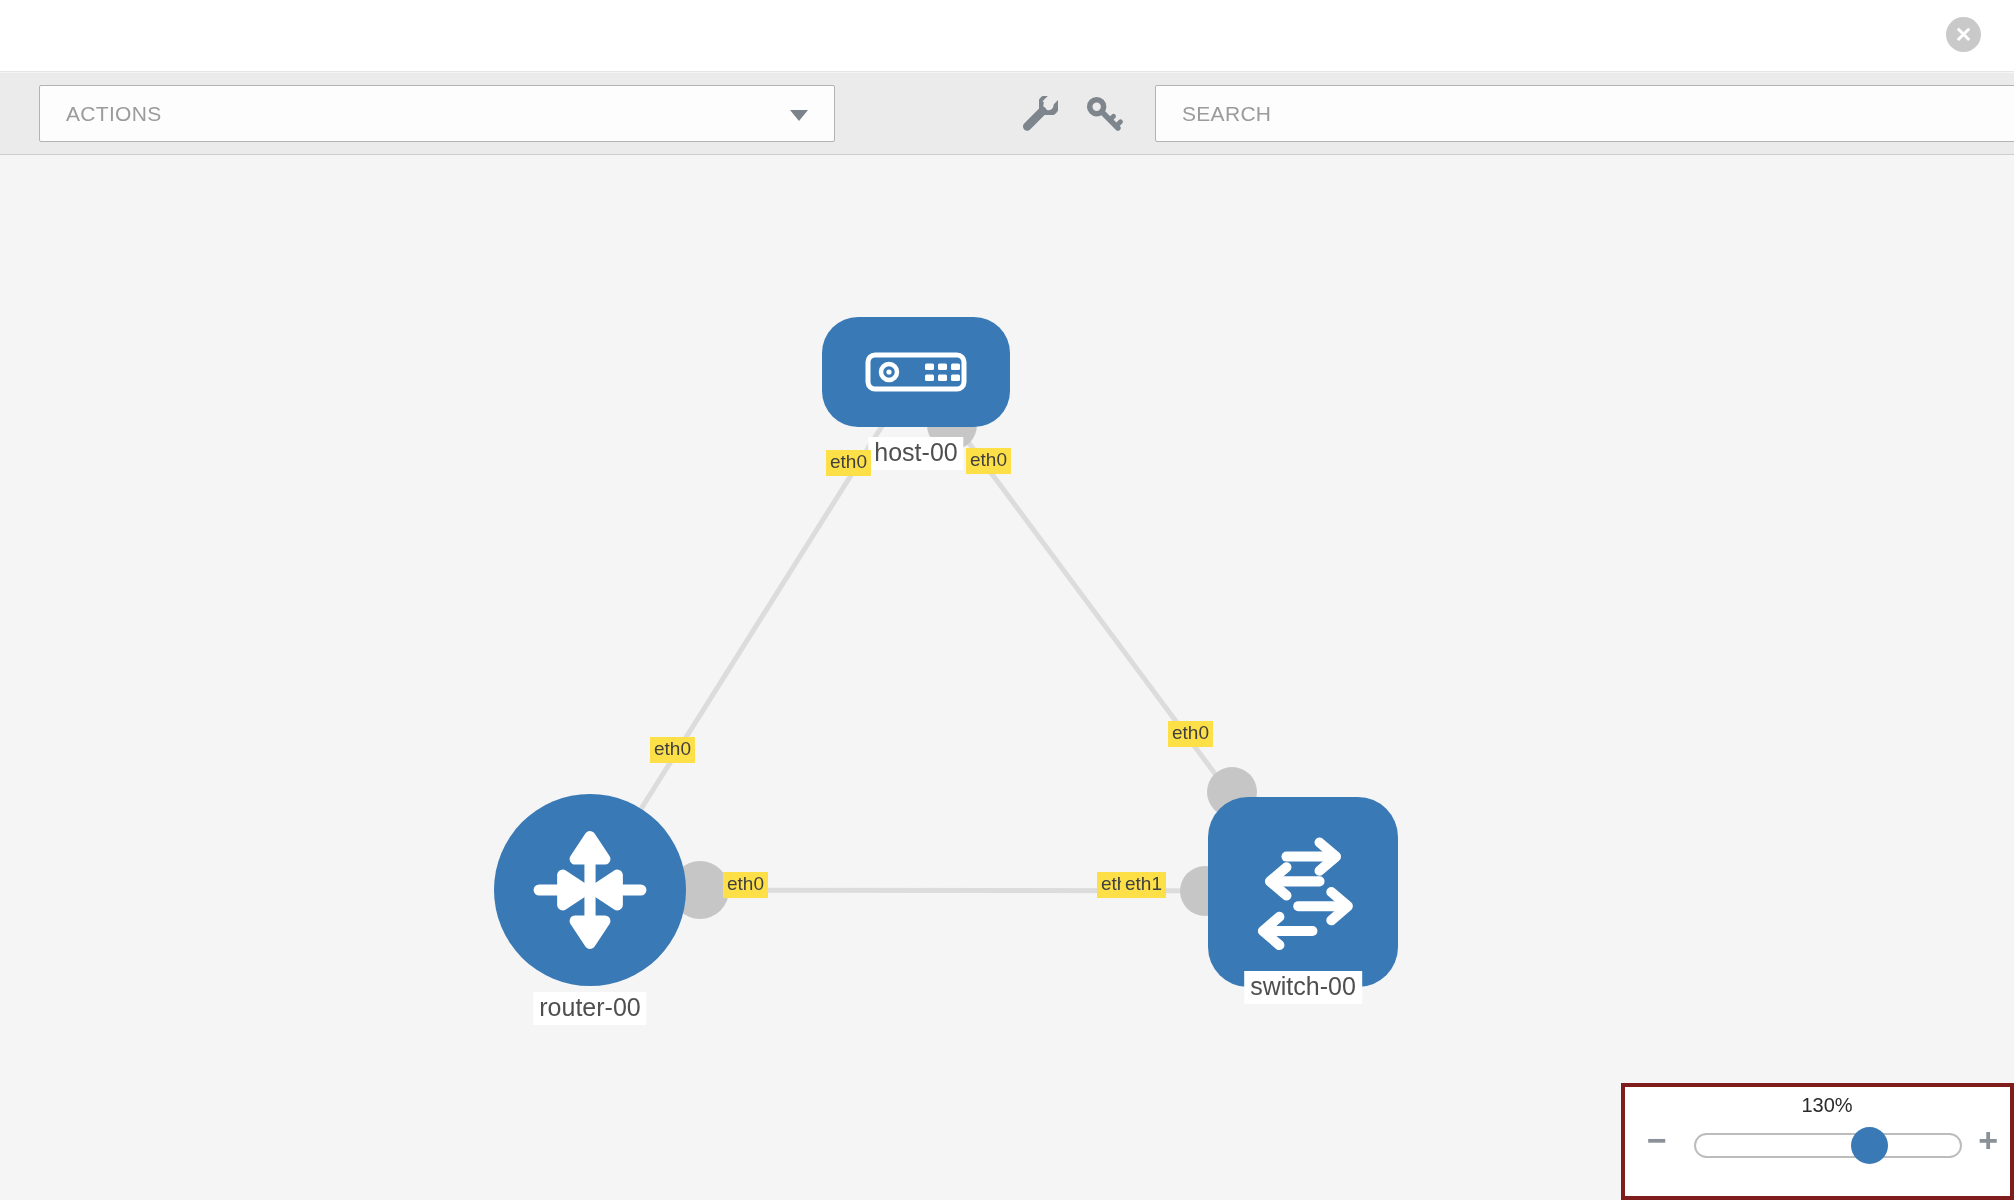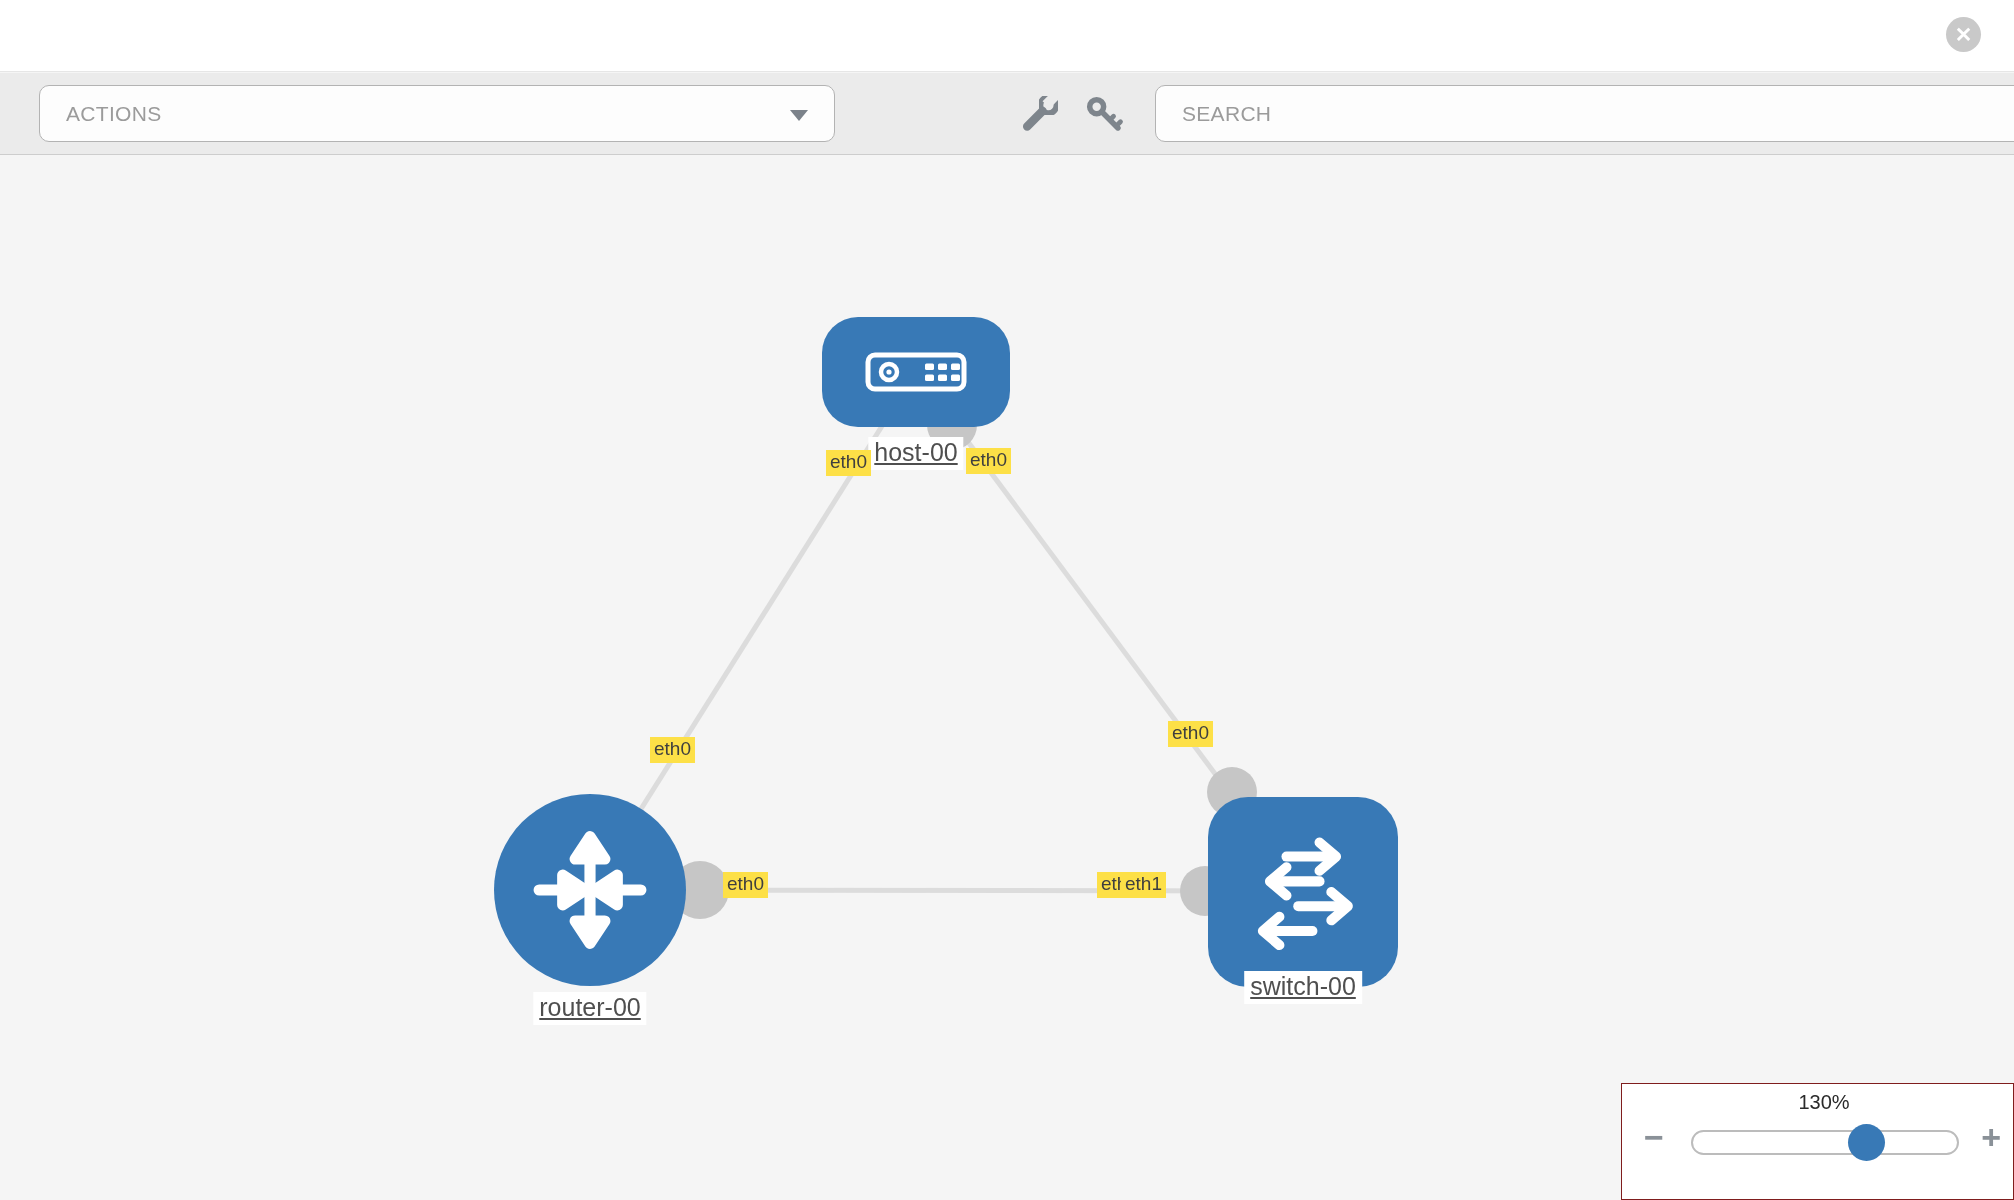--- a/index.html
+++ b/index.html
@@ -14,21 +14,21 @@
   .page-title span { margin-right:8px; }
   .page-title .sep { font-weight:bold; color:#5b5d5f; }
   .close-btn { position:absolute; left:1946px; top:17px; width:35px; height:35px;
                border-radius:50%; background:#c9c9c9; color:#ffffff; text-align:center;
                line-height:35px; font-size:21px; font-weight:bold; cursor:pointer; }
 
   
   .toolbar { position:absolute; left:0; top:73px; width:2014px; height:82px;
              background:#ebebeb; border-bottom:1px solid #cdcdcd; z-index:5; }
   .dd-box { position:absolute; top:12px; height:57px; background:#fdfdfd;
-            border:1px solid #b3b3b3; border-radius:10px; cursor:pointer; }
+            border:1px solid #b3b3b3; border-radius:2px; cursor:pointer; }
   .dd-box .dd-label { position:absolute; left:26px; top:0; line-height:55px;
                       font-size:21px; color:#9b9b9b; letter-spacing:0.3px; }
   .caret { position:absolute; right:26px; top:24px; width:0; height:0;
            border-left:9px solid transparent; border-right:9px solid transparent;
            border-top:11px solid #7b828a; }
   .dd-actions { left:39px; width:796px; }
   .dd-search  { left:1155px; width:910px; }
   .tool-icon-btn { position:absolute; top:92px; width:44px; height:44px; cursor:pointer; }
   .tool-icon-btn svg { display:block; }
   .btn-wrench { left:1018px; top:19px; }
@@ -39,38 +39,38 @@
             background:#f5f5f5; }
   .edges { position:absolute; left:0; top:0; z-index:1; }
   .node { position:absolute; background:#3879b6; z-index:2; cursor:pointer;
           display:flex; align-items:center; justify-content:center; }
   .node-host   { left:822px;  top:161px; width:188px; height:110px; border-radius:36px; }
   .node-router { left:494px;  top:638px; width:192px; height:192px; border-radius:50%; }
   .node-switch { left:1208px; top:641px; width:190px; height:190px; border-radius:40px; }
 
   .node-label { position:absolute; transform:translateX(-50%); background:#ffffff;
                 color:#4f4f4f; font-size:25px; padding:1px 6px 3px; white-space:nowrap;
-                z-index:3;text-decoration:underline; }
+                z-index:3; }
   .lbl-host   { left:916px;  top:281px; }
   .lbl-router { left:590px;  top:836px; }
   .lbl-switch { left:1303px; top:815px; }
 
   .port-label { position:absolute; background:#fde047; color:#3f3f3f; font-size:19px;
                 padding:1px 4px 3px; white-space:nowrap; z-index:3; }
   .pl-e1-host   { left:826px;  top:294px; }
   .pl-e1-router { left:650px;  top:581px; }
   .pl-e2-host   { left:966px;  top:292px; }
   .pl-e2-switch { left:1168px; top:565px; }
   .pl-e3-router { left:723px;  top:716px; }
   .pl-e3-switch-under { left:1097px; top:716px; z-index:3; }
   .pl-e3-switch-over  { left:1121px; top:716px; z-index:4; }
 
   
   .zoom-panel { position:absolute; left:1621px; top:1083px; width:393px; height:117px;
-                background:#ffffff; border:1px solid #7f1d1d; z-index:10; }
+                background:#ffffff; border:4px solid #7f1d1d; z-index:10; }
   .zoom-level { position:absolute; left:202px; top:7px; transform:translateX(-50%);
                 font-size:20px; color:#2a2a2a; }
   .zoom-minus, .zoom-plus { position:absolute; top:36px; font-size:34px; font-weight:bold;
                 color:#8a9198; line-height:1; cursor:pointer; }
   .zoom-minus { left:22px; }
   .zoom-plus  { right:12px; }
   .zoom-track { position:absolute; left:69px; top:46px; width:268px; height:25px;
                 background:#ffffff; border:2px solid #bcbcbc; border-radius:13px;
                 cursor:pointer; }
   .zoom-thumb { position:absolute; left:155px; top:-8px; width:37px; height:37px;

